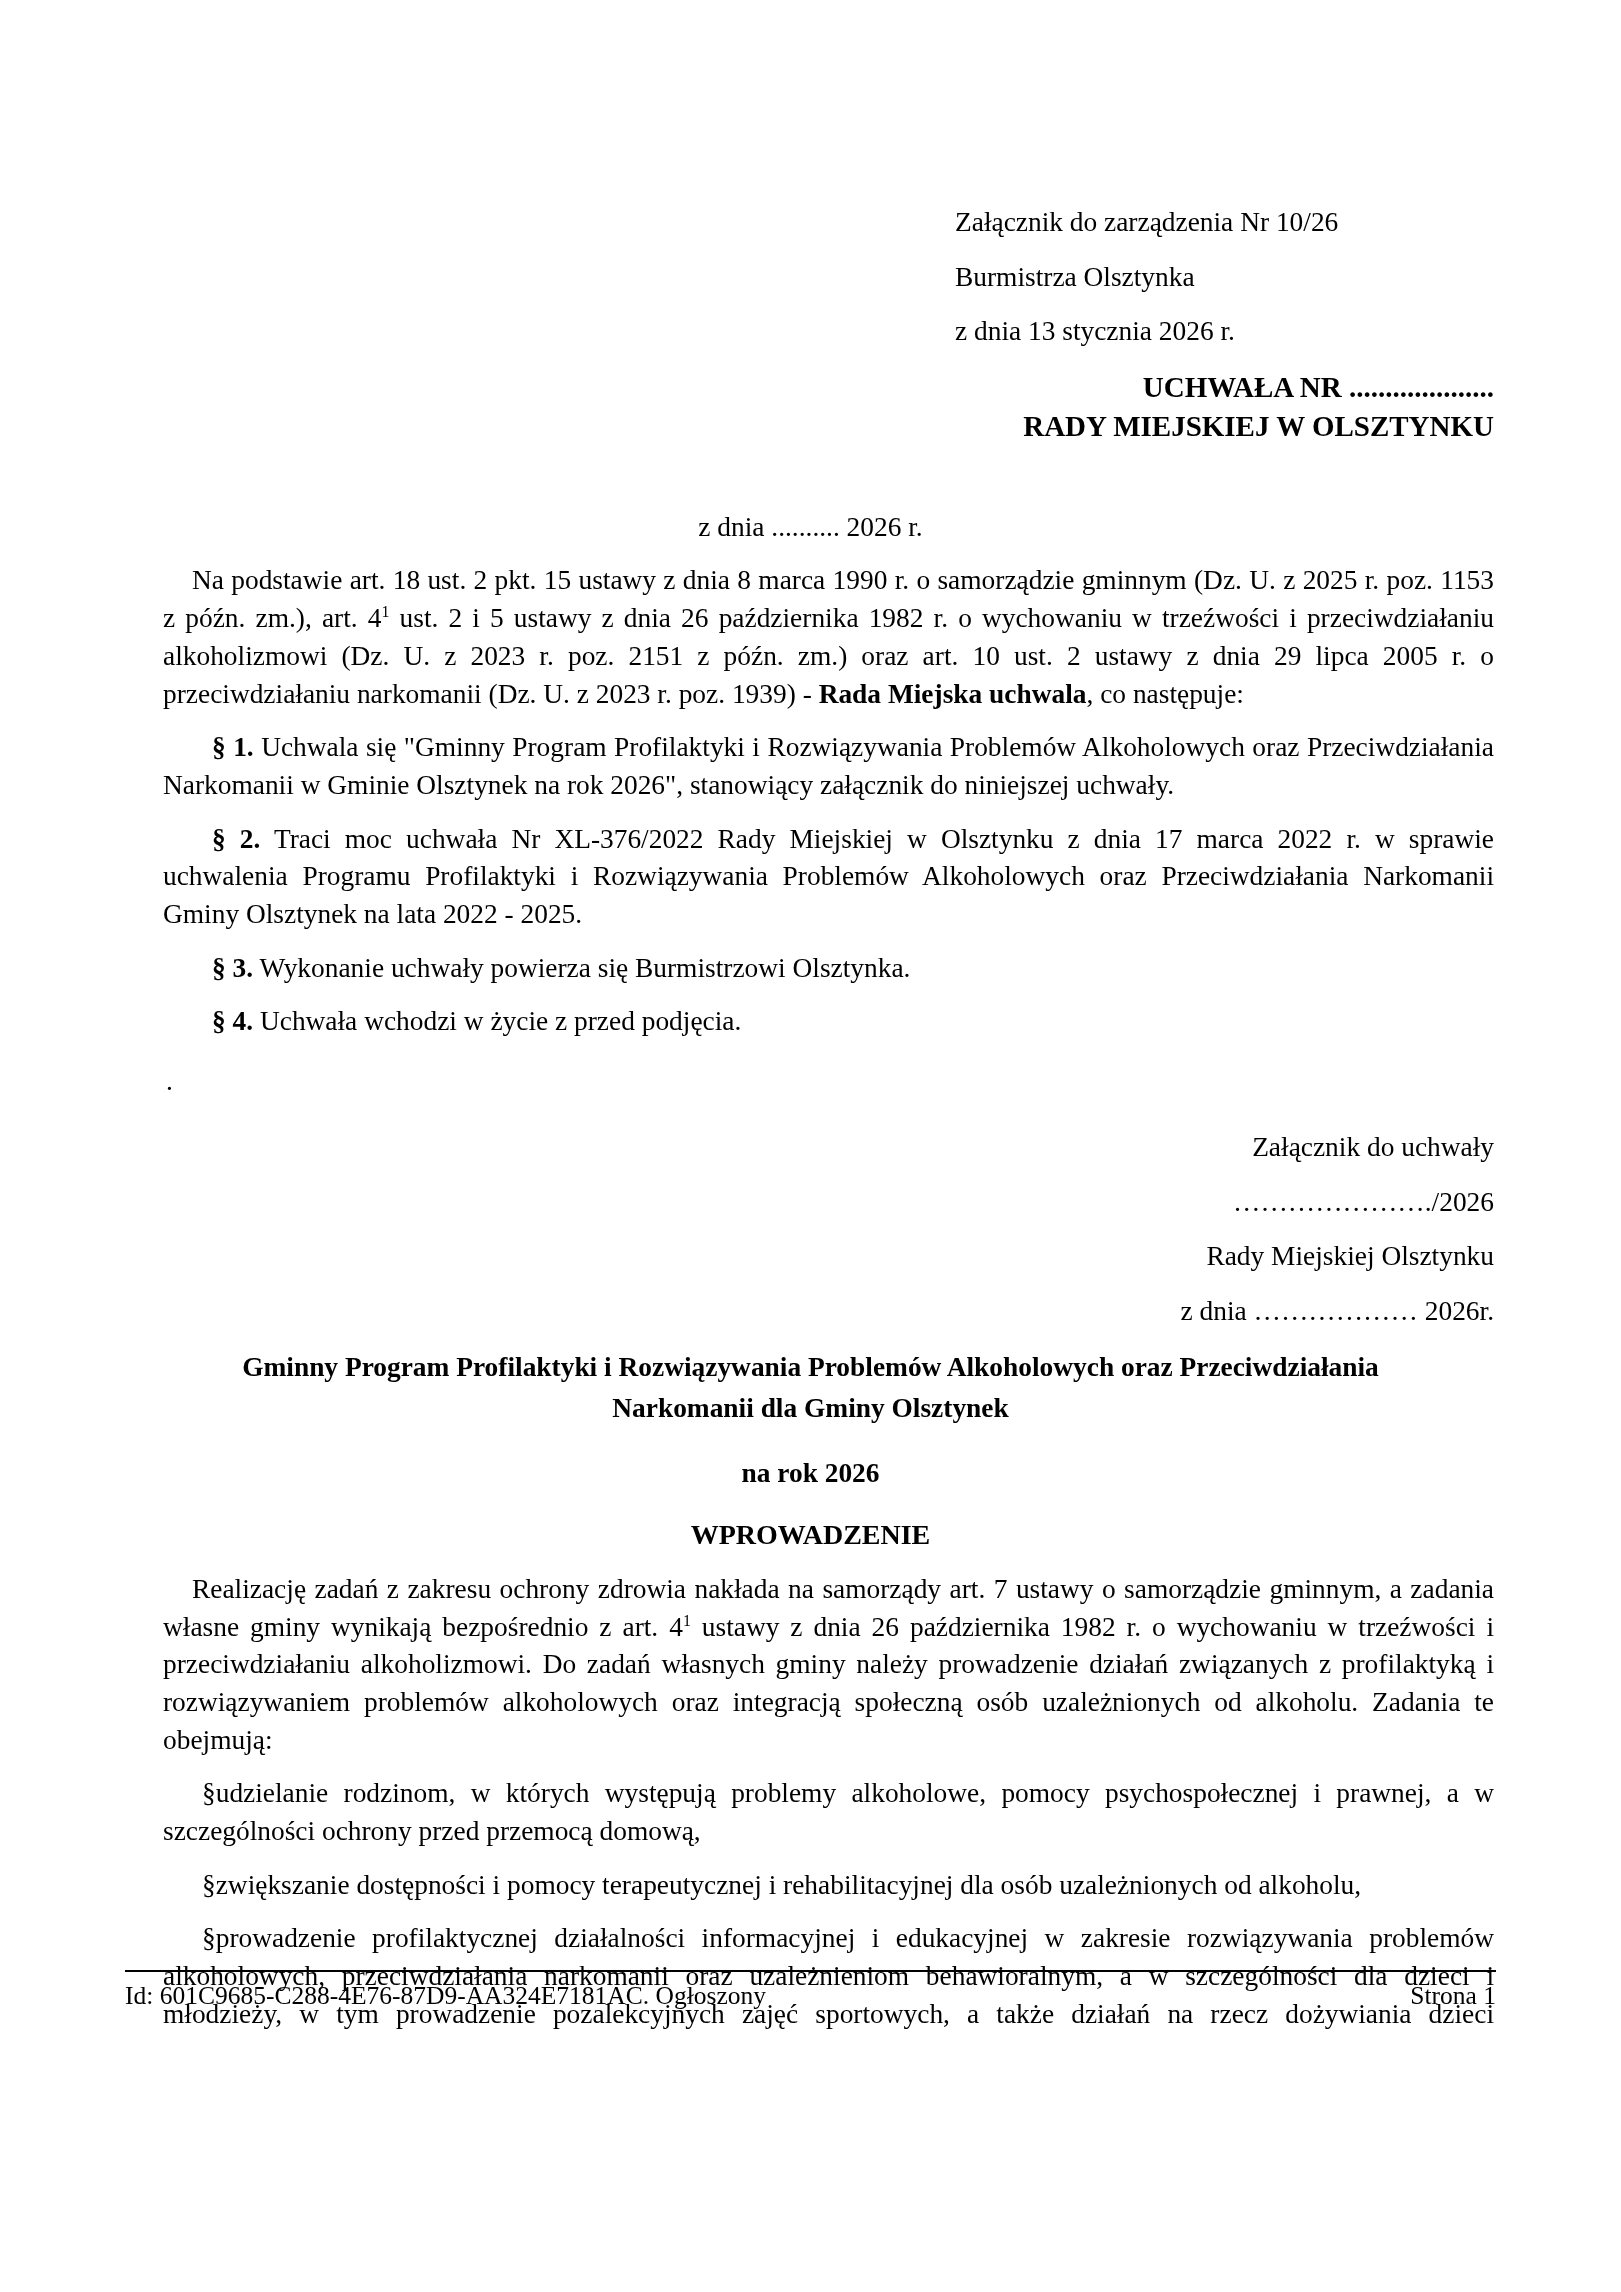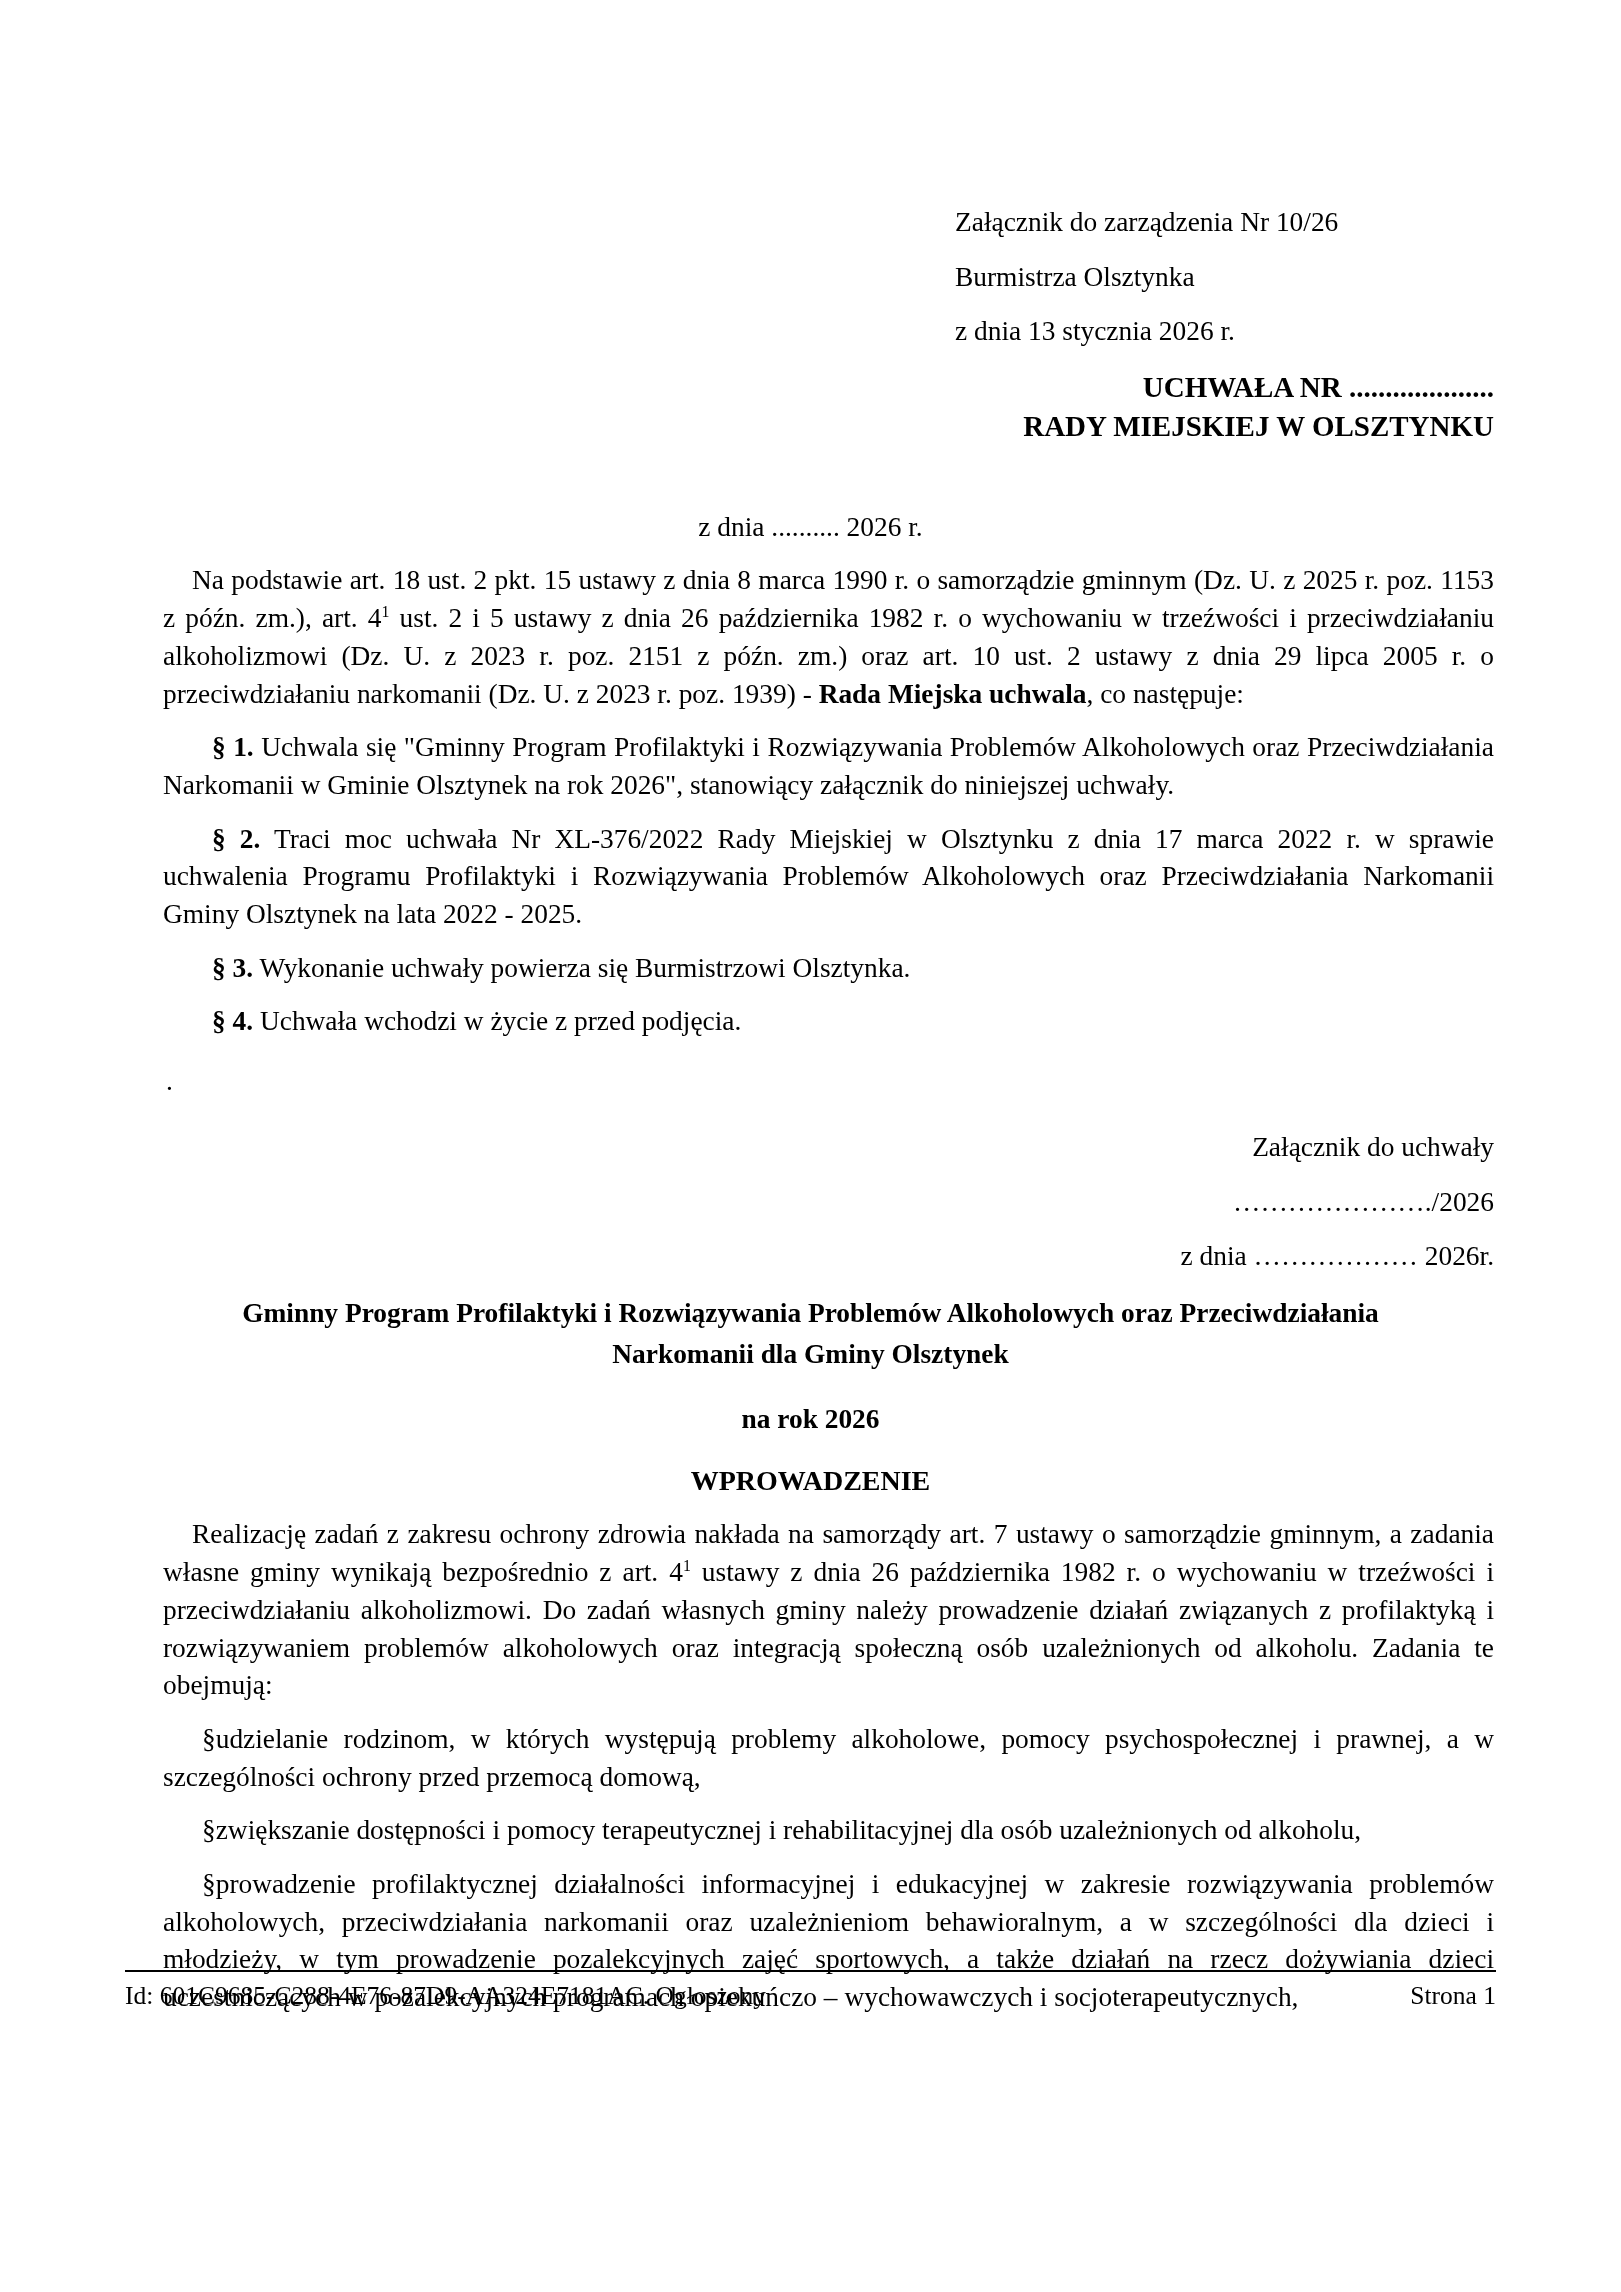--- a/index.html
+++ b/index.html
@@ -131,20 +131,21 @@
 
     <p class="para indent-lg"><b>§ 3.</b><span> Wykonanie uchwały powierza się Burmistrzowi Olsztynka.</span></p>
 
     <p class="para indent-lg"><b>§ 4.</b><span> Uchwała wchodzi w życie z przed podjęcia.</span></p>
 
     <p class="lone-dot">.</p>
 
     <div class="att-block">
       <p>Załącznik do uchwały</p>
       <p>…………………./2026</p>
+      <p>Rady Miejskiej Olsztynku</p>
       <p>z dnia ……………… 2026r.</p>
     </div>
 
     <p class="prog-title">
       <span>Gminny Program Profilaktyki i Rozwiązywania Problemów Alkoholowych oraz Przeciwdziałania</span><br>
       <span>Narkomanii dla Gminy Olsztynek</span>
     </p>
 
     <p class="prog-sub">na rok 2026</p>
 

